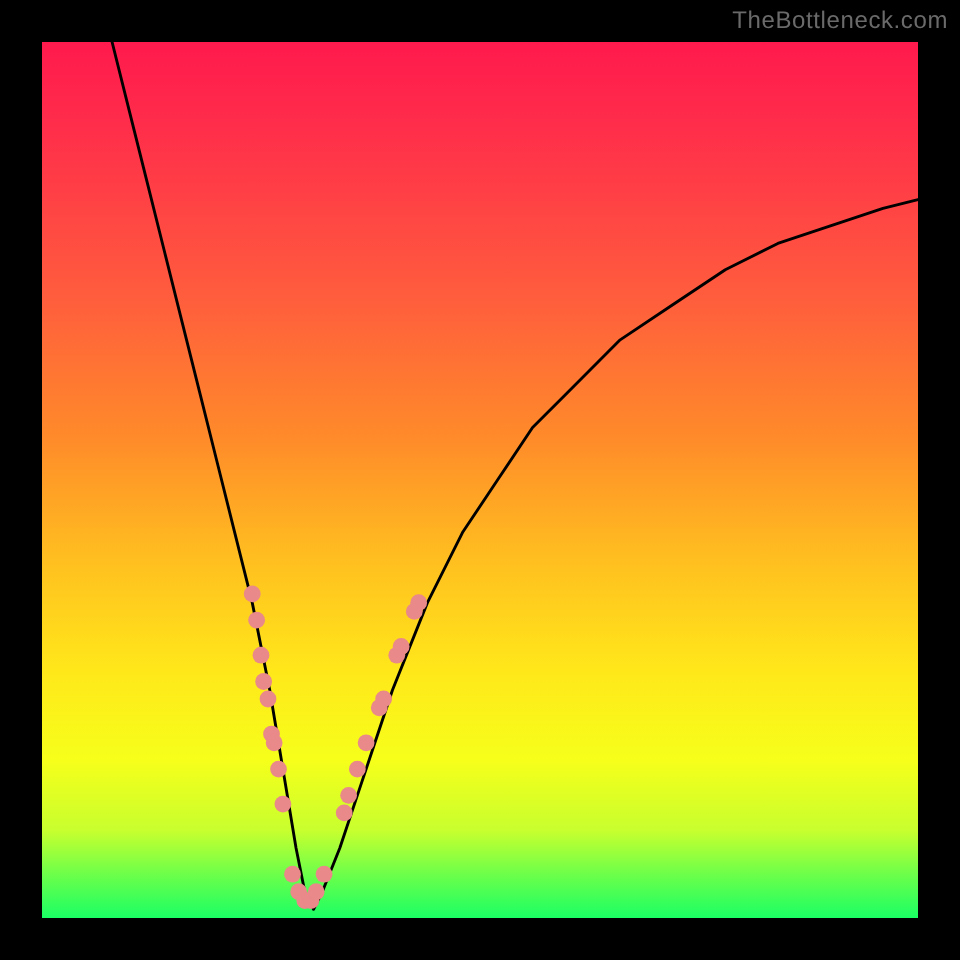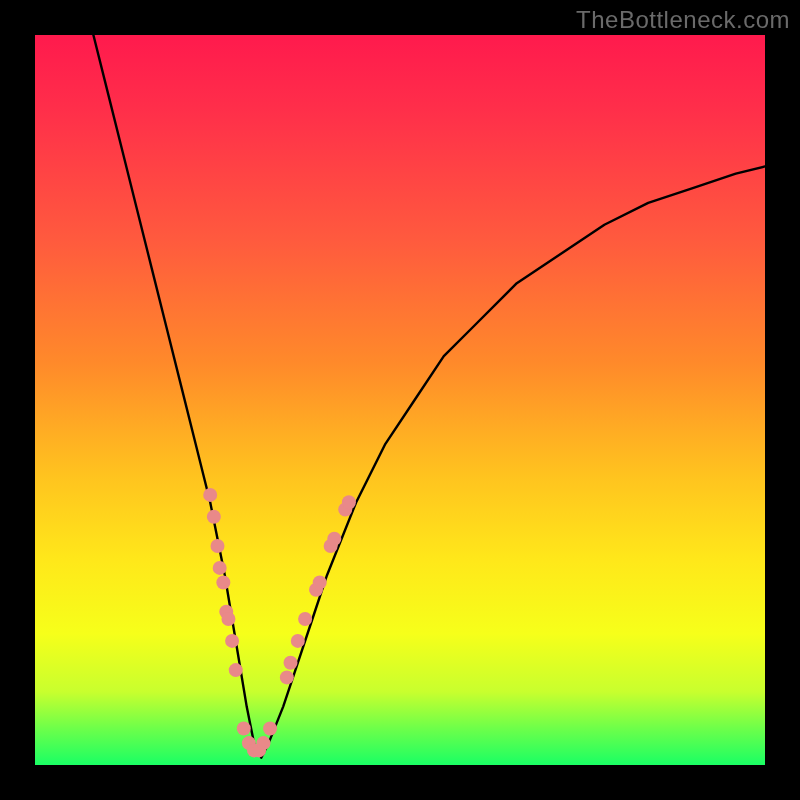--- a/index.html
+++ b/index.html
@@ -35,21 +35,21 @@
       #c8ff2e 90%,
       #6dff4a 95%,
       #1aff64 100%
     );
   }
   .watermark {
     position: absolute;
     top: 6px;
     right: 10px;
     color: #6a6a6a;
-    font-size: 24px;
+    font-size: 20px;
     font-weight: 500;
     letter-spacing: 0.5px;
     user-select: none;
   }
   svg.curve {
     position: absolute;
     inset: 0;
     width: 730px;
     height: 730px;
     overflow: visible;

